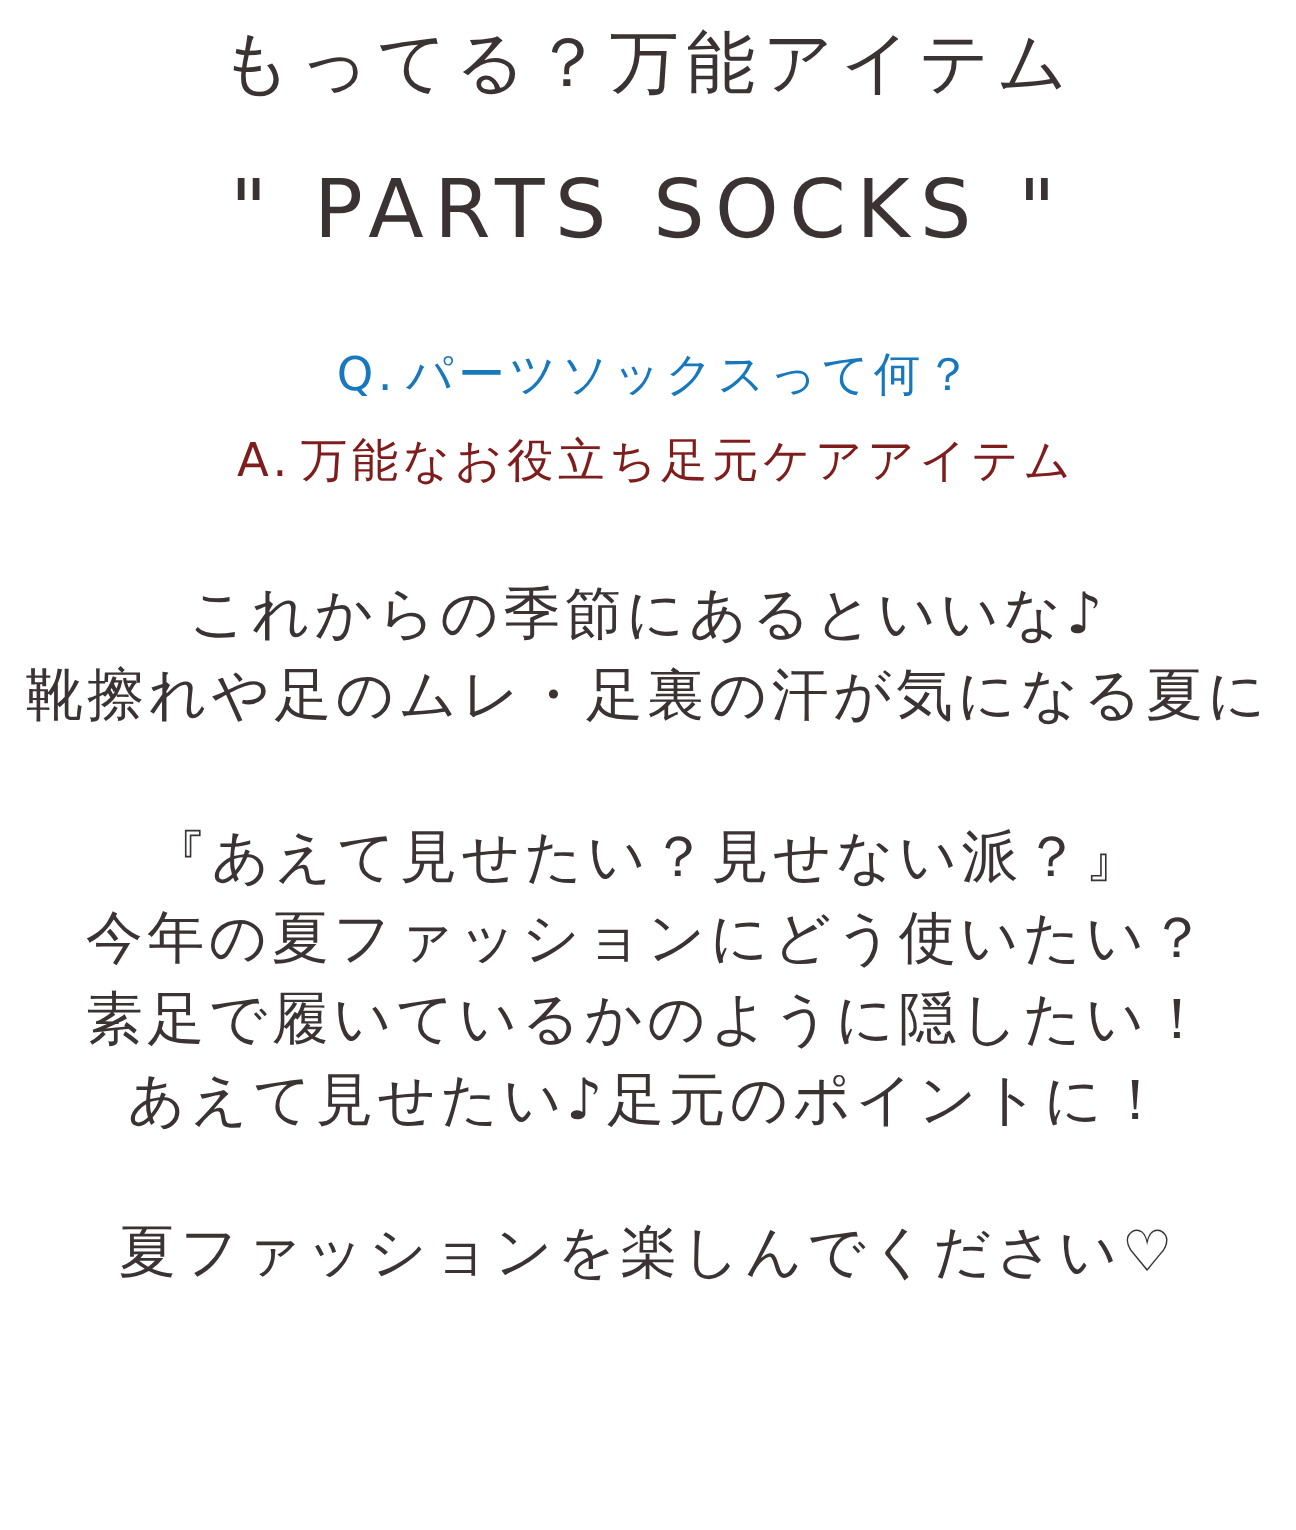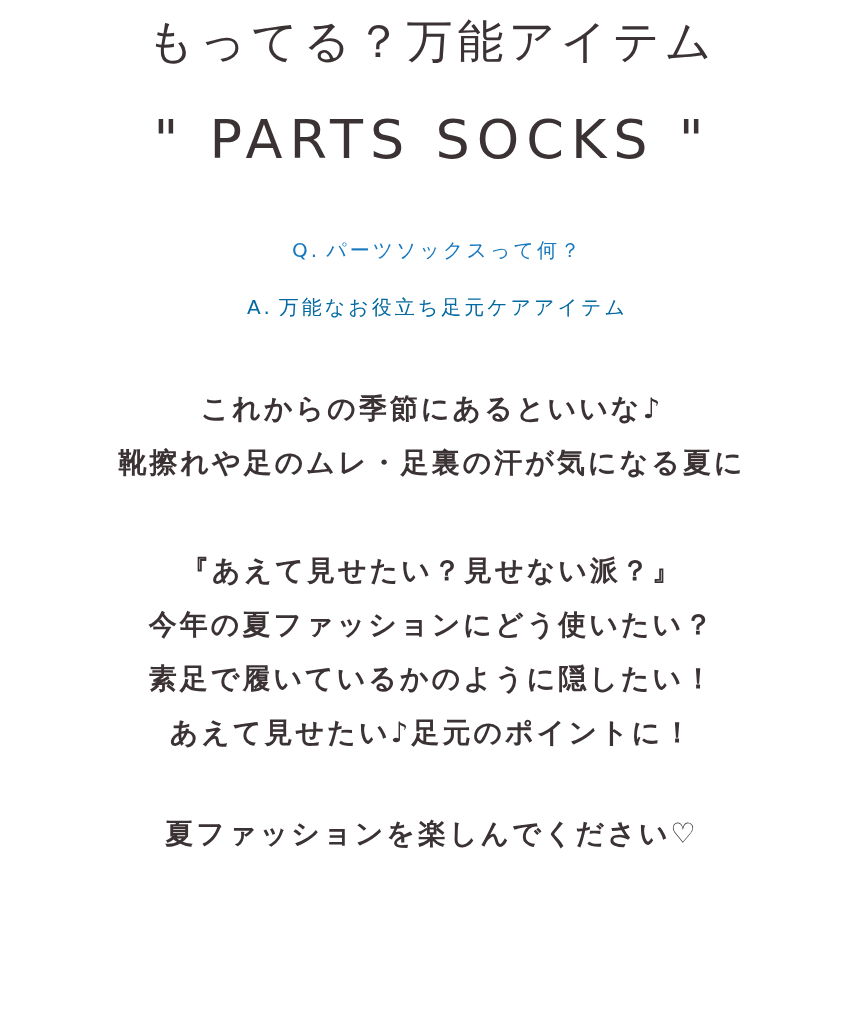--- a/index.html
+++ b/index.html
@@ -33,36 +33,35 @@
     margin-top: 32px;
     font-size: 54px;
     line-height: 64px;
     letter-spacing: 7px;
     font-weight: 400;
     color: #3b3234;
     white-space: nowrap;
   }
   .qa {
     margin-top: 50px;
-    font-size: 20px;
+    font-size: 31px;
     letter-spacing: 3px;
     padding-left: 11px;
   }
   .qa-line {
     line-height: 57px;
     white-space: nowrap;
   }
   .qa-question { color: #1778be; }
-  .qa-answer   { color: #0369a1; }
+  .qa-answer   { color: #7f1d1d; }
   .qa-prefix   { margin-right: 6px; }
   .para {
-    font-size: 28px;
+    font-size: 38px;
     letter-spacing: 3px;
     color: #3b3234;
-    font-weight: bold;
   }
   .para .text-line {
     line-height: 54px;
     white-space: nowrap;
   }
   .para-1 { margin-top: 46px; }
   .para-2 { margin-top: 54px; }
   .para-3 { margin-top: 48px; }
   .para-3 .text-line { line-height: 52px; }
 </style>

